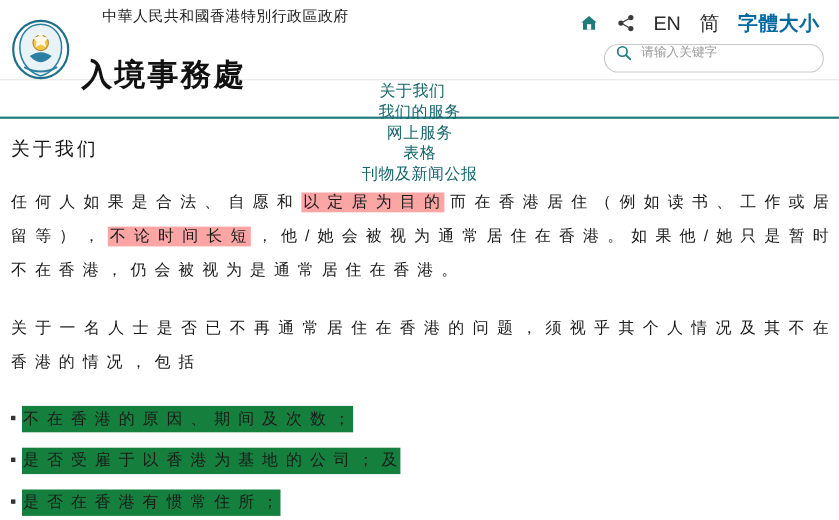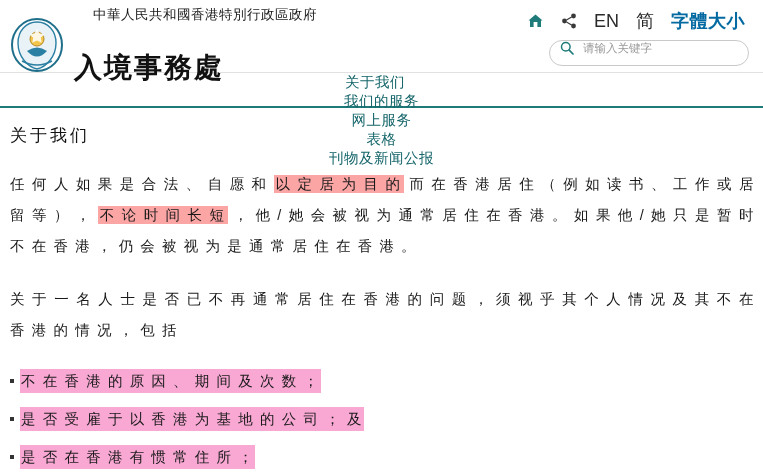--- a/index.html
+++ b/index.html
@@ -171,21 +171,21 @@
   }
   .bullet .dot {
     display: inline-block;
     width: 4px; height: 4px;
     background: #333;
     vertical-align: middle;
     margin-right: 6px;
     margin-bottom: 3px;
   }
   .hl-green {
-    background: #f9a8d4;
+    background: #15803d;
     padding: 4px 1px;
   }
 </style>
 </head>
 <body>
 
 <div id="page">
 
   <div class="header">
     <div class="brand">

